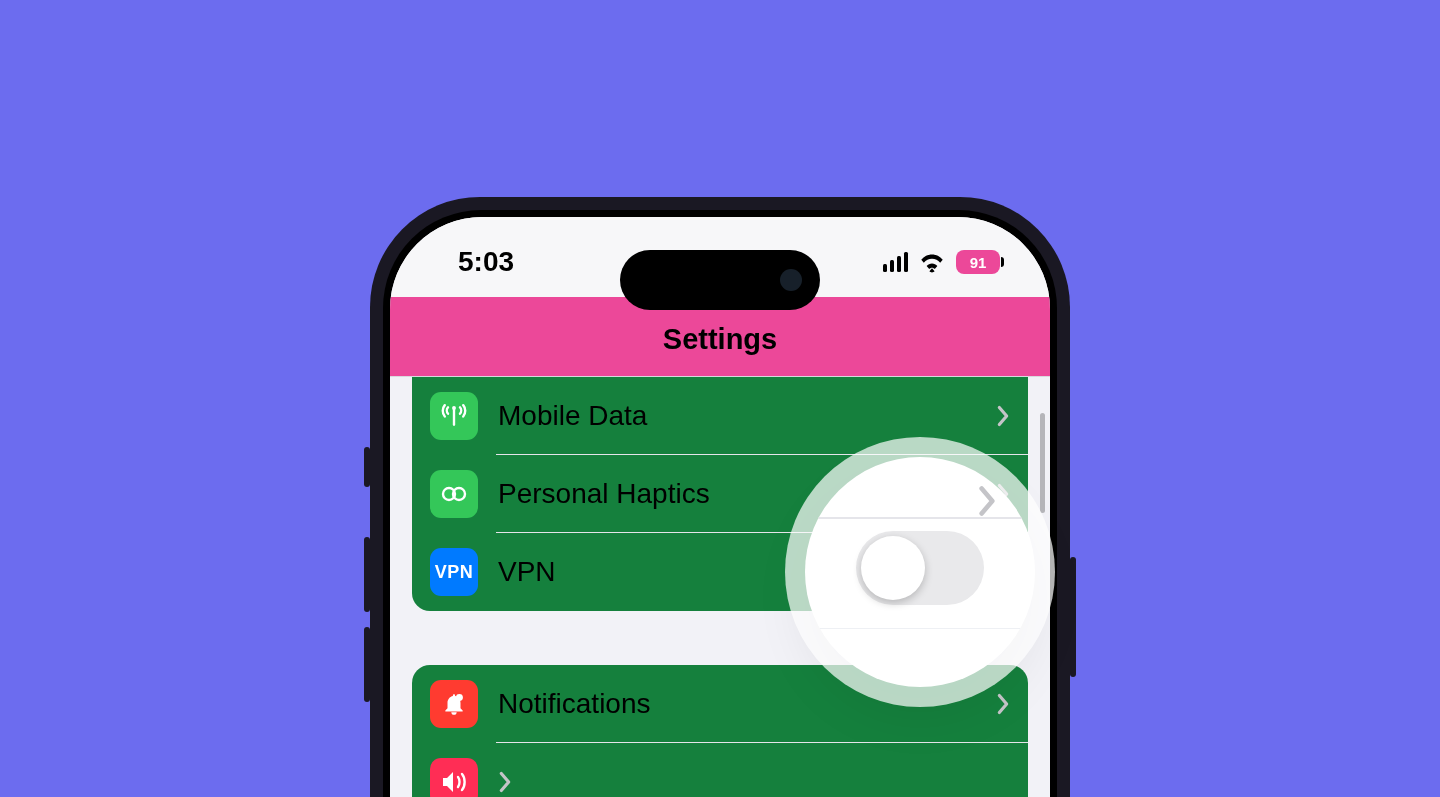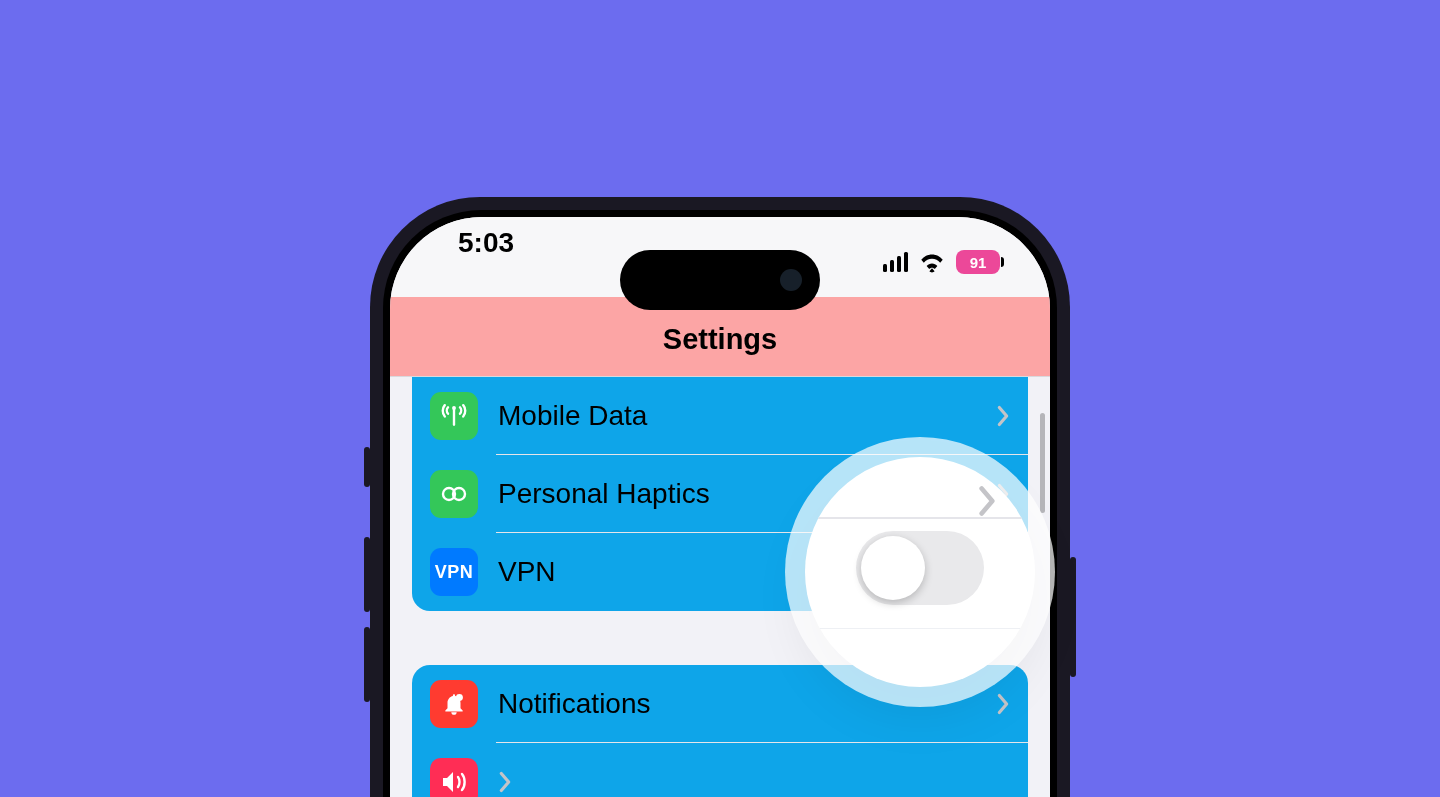--- a/index.html
+++ b/index.html
@@ -52,20 +52,21 @@
     }
     .btn-silence { left: -6px; top: 250px; width: 6px; height: 40px; }
     .btn-volup   { left: -6px; top: 340px; width: 6px; height: 75px; }
     .btn-voldown { left: -6px; top: 430px; width: 6px; height: 75px; }
     .btn-power   { right: -6px; top: 360px; width: 6px; height: 120px; }
 
     
     .statusbar {
       height: 80px;
       display: flex;
+      align-items: center;
       justify-content: space-between;
       padding: 10px 50px 0 68px;
       background: #f7f7f9;
     }
     .sb-time {
       font-size: 28px;
       font-weight: 600;
       color: #000;
     }
     .dynamic-island {
@@ -129,32 +130,32 @@
       right: -4px;
       top: 50%;
       transform: translateY(-50%);
       width: 3px;
       height: 10px;
       background: #000;
       border-radius: 0 3px 3px 0;
     }
     
     .nav-title {
-      background: #fca5a5;
+      background: #ec4899;
       text-align: center;
       padding: 26px 0 20px;
       font-size: 29px;
       font-weight: 600;
       color: #000;
       border-bottom: 1px solid #d9d9dd;
     }
     
     .content { padding: 0 22px; }
     .group {
-      background: #0ea5e9;
+      background: #15803d;
       border-radius: 18px;
       overflow: hidden;
     }
     .group.first { border-radius: 0 0 18px 18px; }
     .group-gap { height: 54px; }
     .row {
       display: flex;
       align-items: center;
       padding: 15px 18px;
       min-height: 75px;

